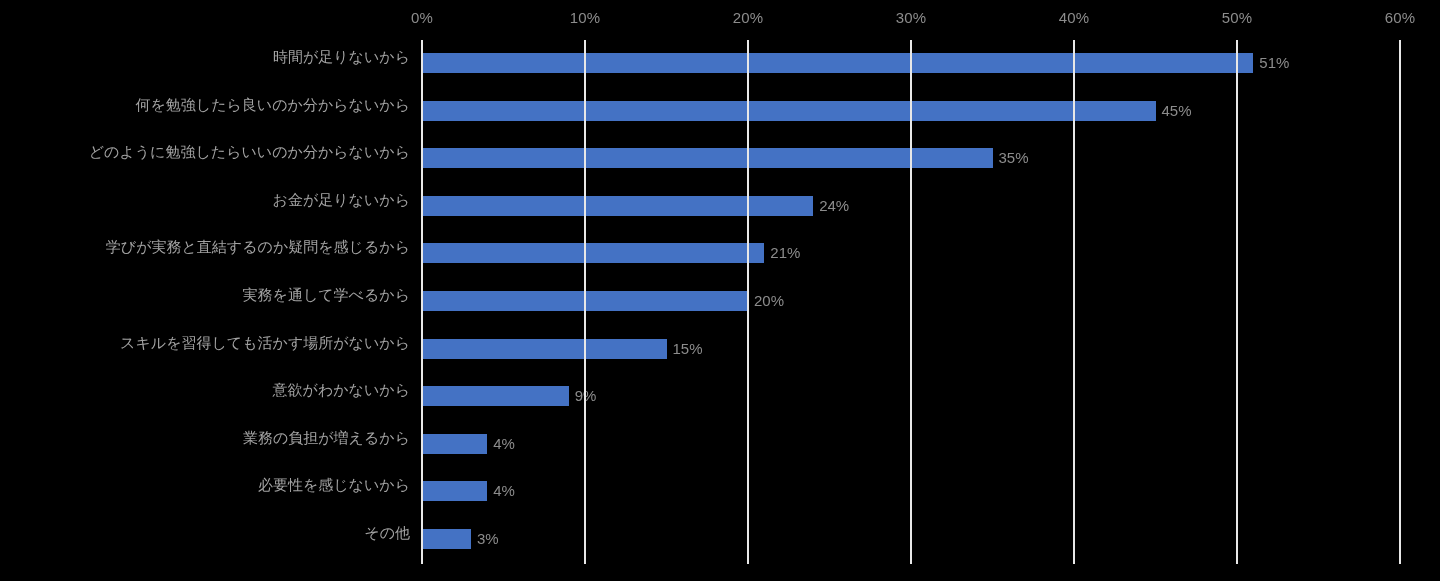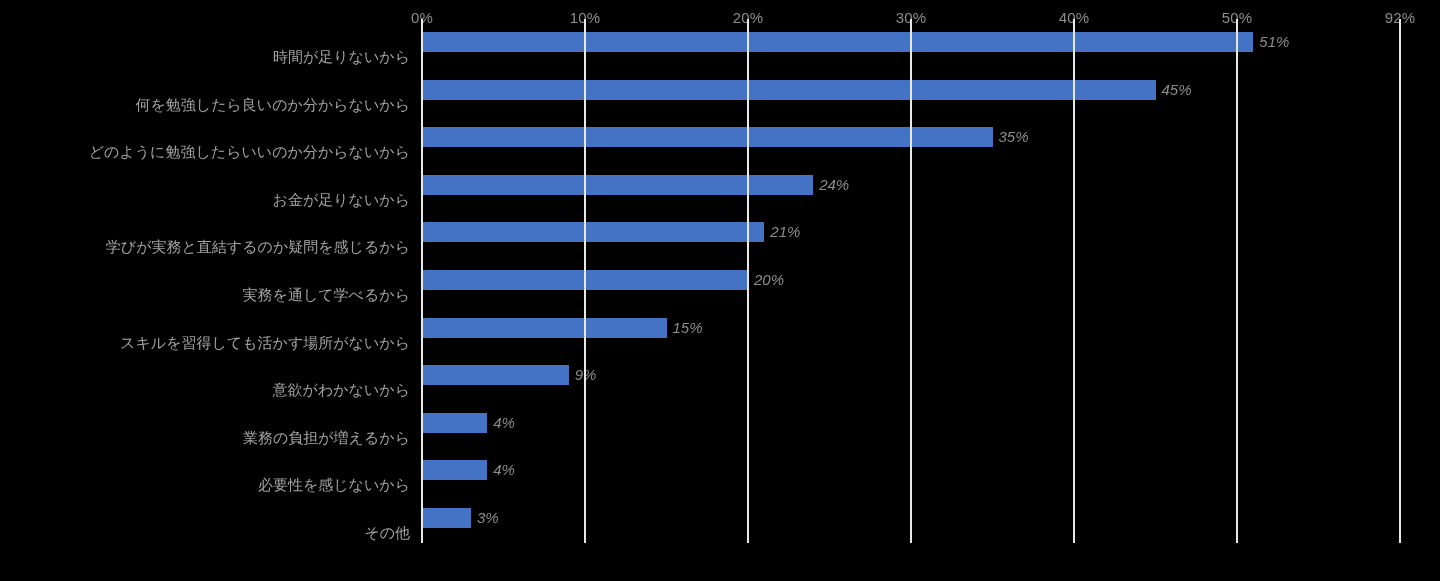--- a/index.html
+++ b/index.html
@@ -38,24 +38,23 @@
     font-size: 15px;
     line-height: 15px;
     letter-spacing: 0.2px;
     white-space: nowrap;
   }
 
   
   #plot-area {
     position: absolute;
     left: 422px;
-    top: 19px;
+    top: 40px;
     width: 877px;
     height: 524px;
-    font-style: italic;
   }
 
   
   #gridlines {
     position: absolute;
     left: 0;
     top: 0;
     width: 100%;
     height: 100%;
     z-index: 3;
@@ -131,21 +130,21 @@
 
 <div id="chart-root">
 
   <div id="x-axis-labels">
       <div class="x-tick-label" style="left: 422px;">0%</div>
       <div class="x-tick-label" style="left: 585px;">10%</div>
       <div class="x-tick-label" style="left: 748px;">20%</div>
       <div class="x-tick-label" style="left: 911px;">30%</div>
       <div class="x-tick-label" style="left: 1074px;">40%</div>
       <div class="x-tick-label" style="left: 1237px;">50%</div>
-      <div class="x-tick-label" style="left: 1400px;">92%</div>
+      <div class="x-tick-label" style="left: 1400px;">60%</div>
     </div>
 
   <div id="category-labels">
       <div class="cat-label" style="top: 12px;">時間が足りないから</div>
       <div class="cat-label" style="top: 59.6px;">何を勉強したら良いのか分からないから</div>
       <div class="cat-label" style="top: 107.2px;">どのように勉強したらいいのか分からないから</div>
       <div class="cat-label" style="top: 202.4px;">学びが実務と直結するのか疑問を感じるから</div>
       <div class="cat-label" style="top: 154.8px;">お金が足りないから</div>
       <div class="cat-label" style="top: 297.6px;">スキルを習得しても活かす場所がないから</div>
       <div class="cat-label" style="top: 250px;">実務を通して学べるから</div>

